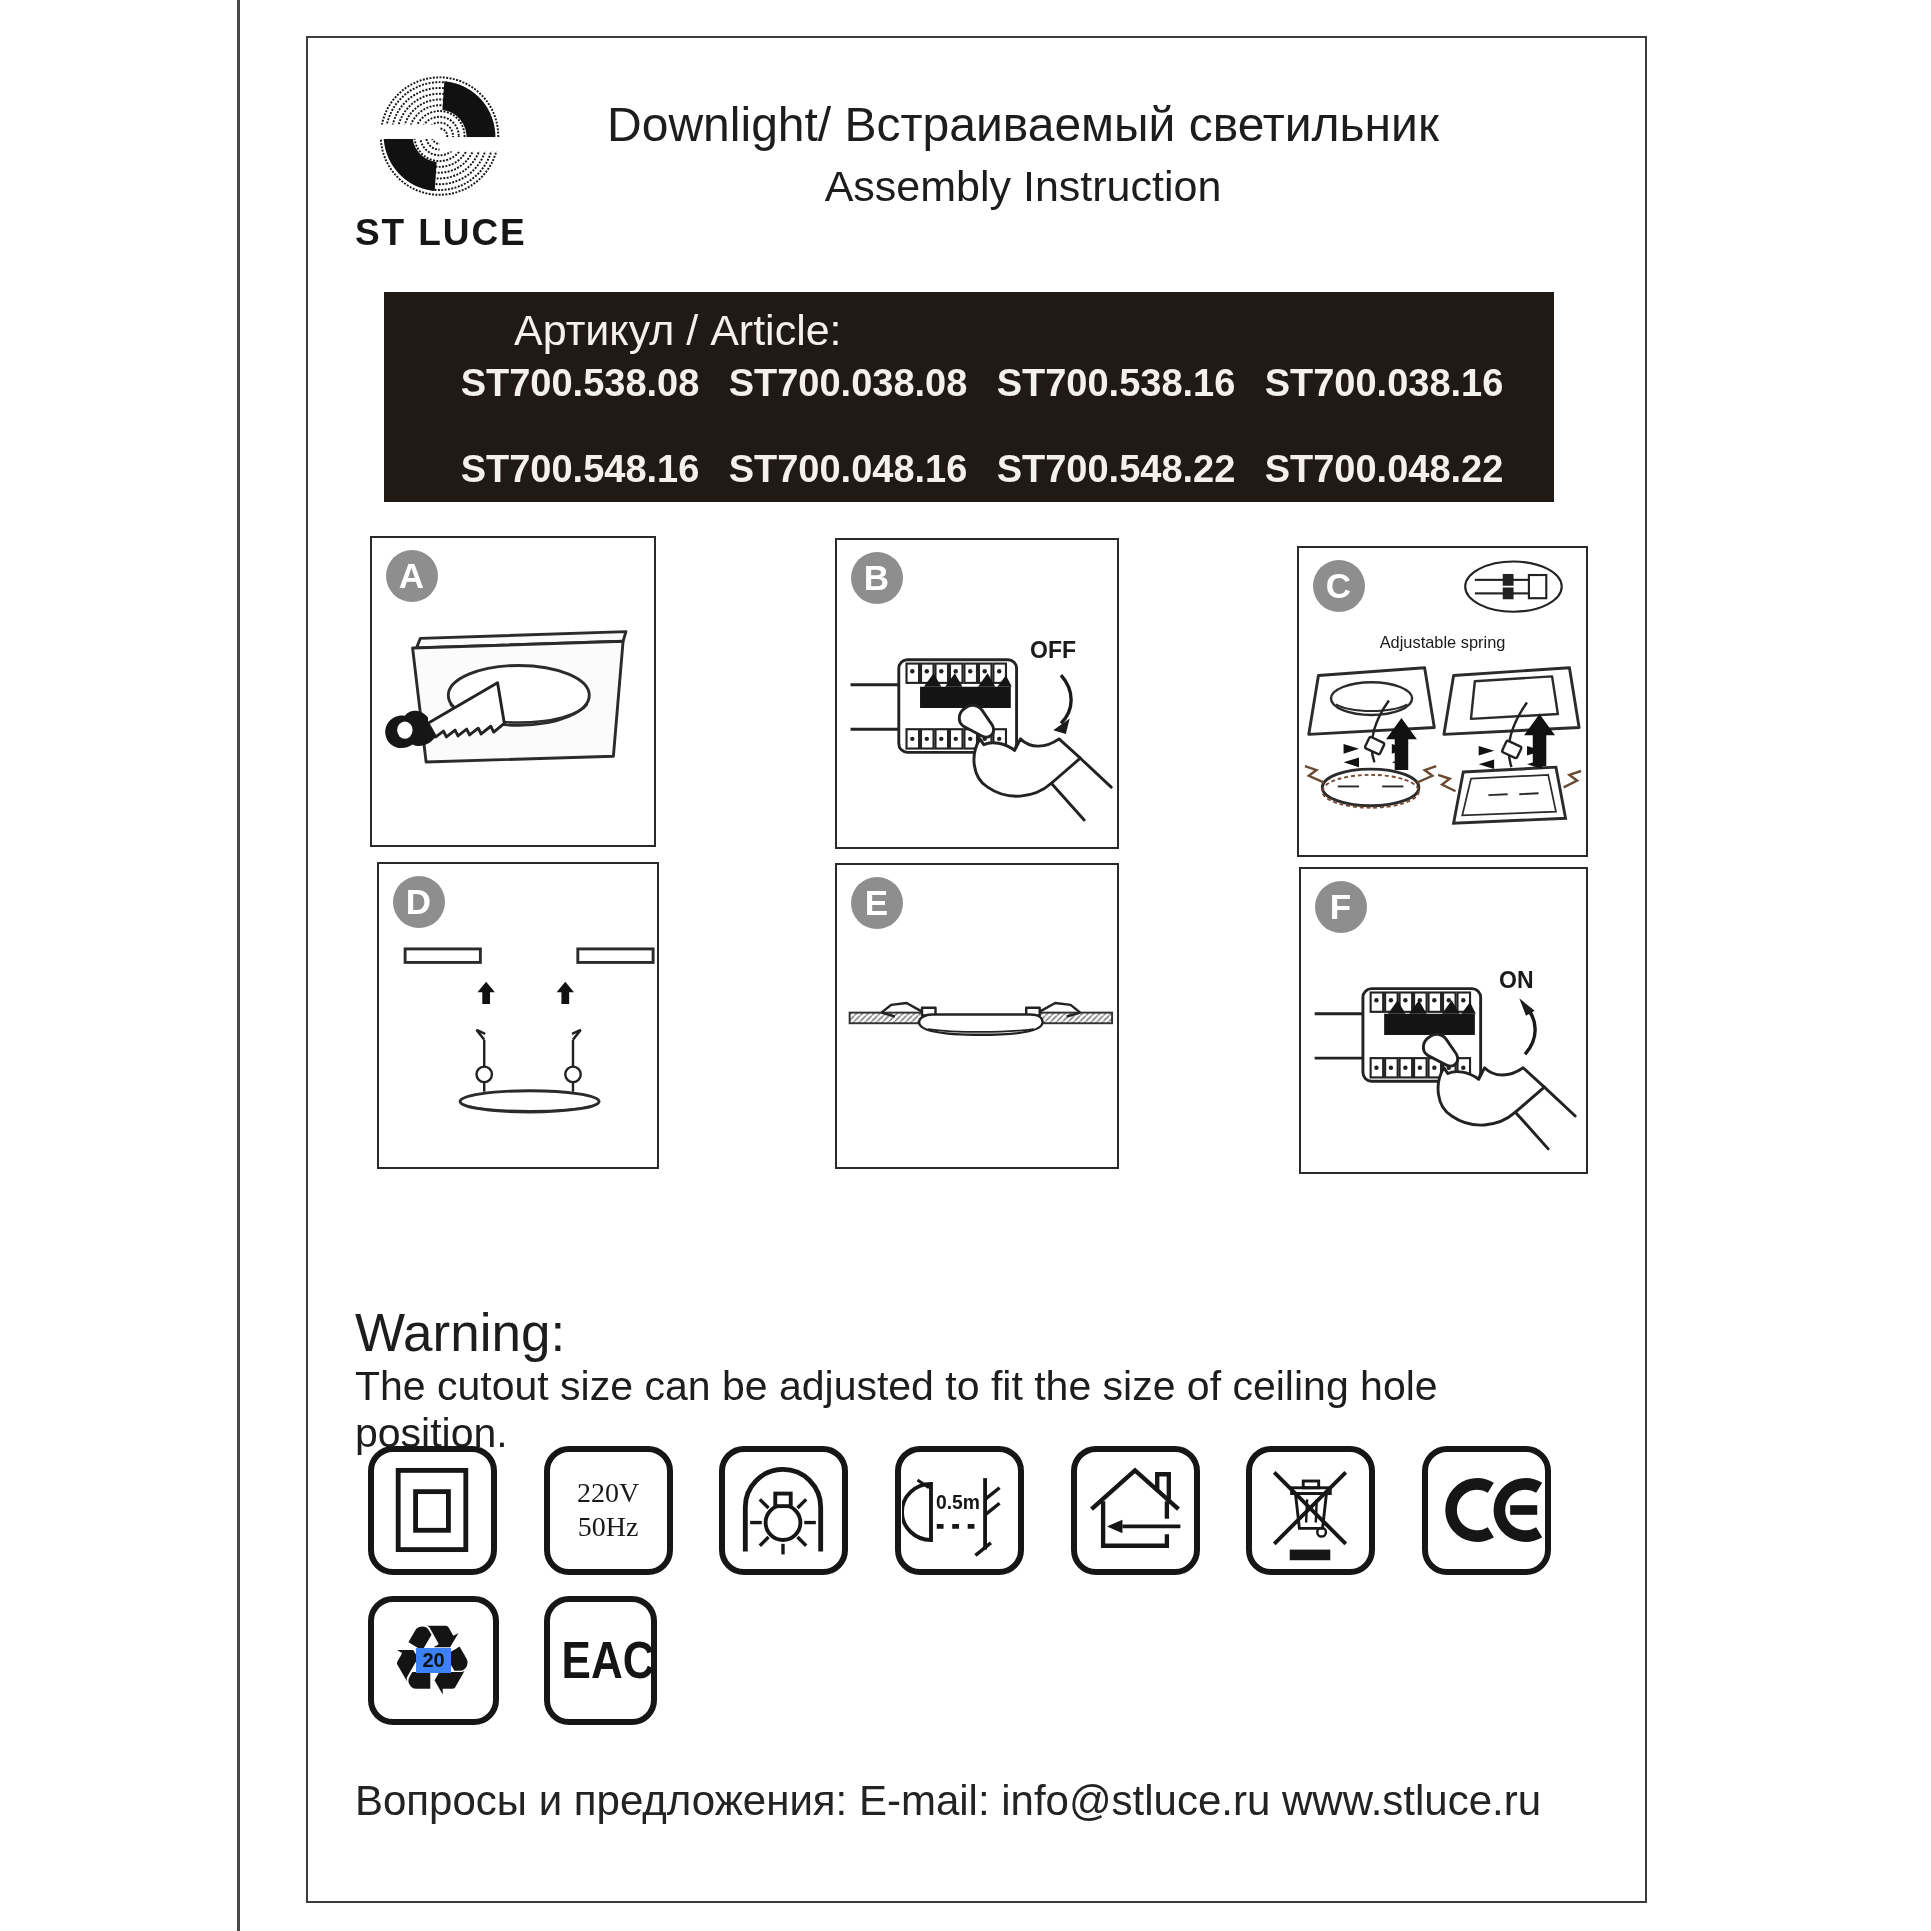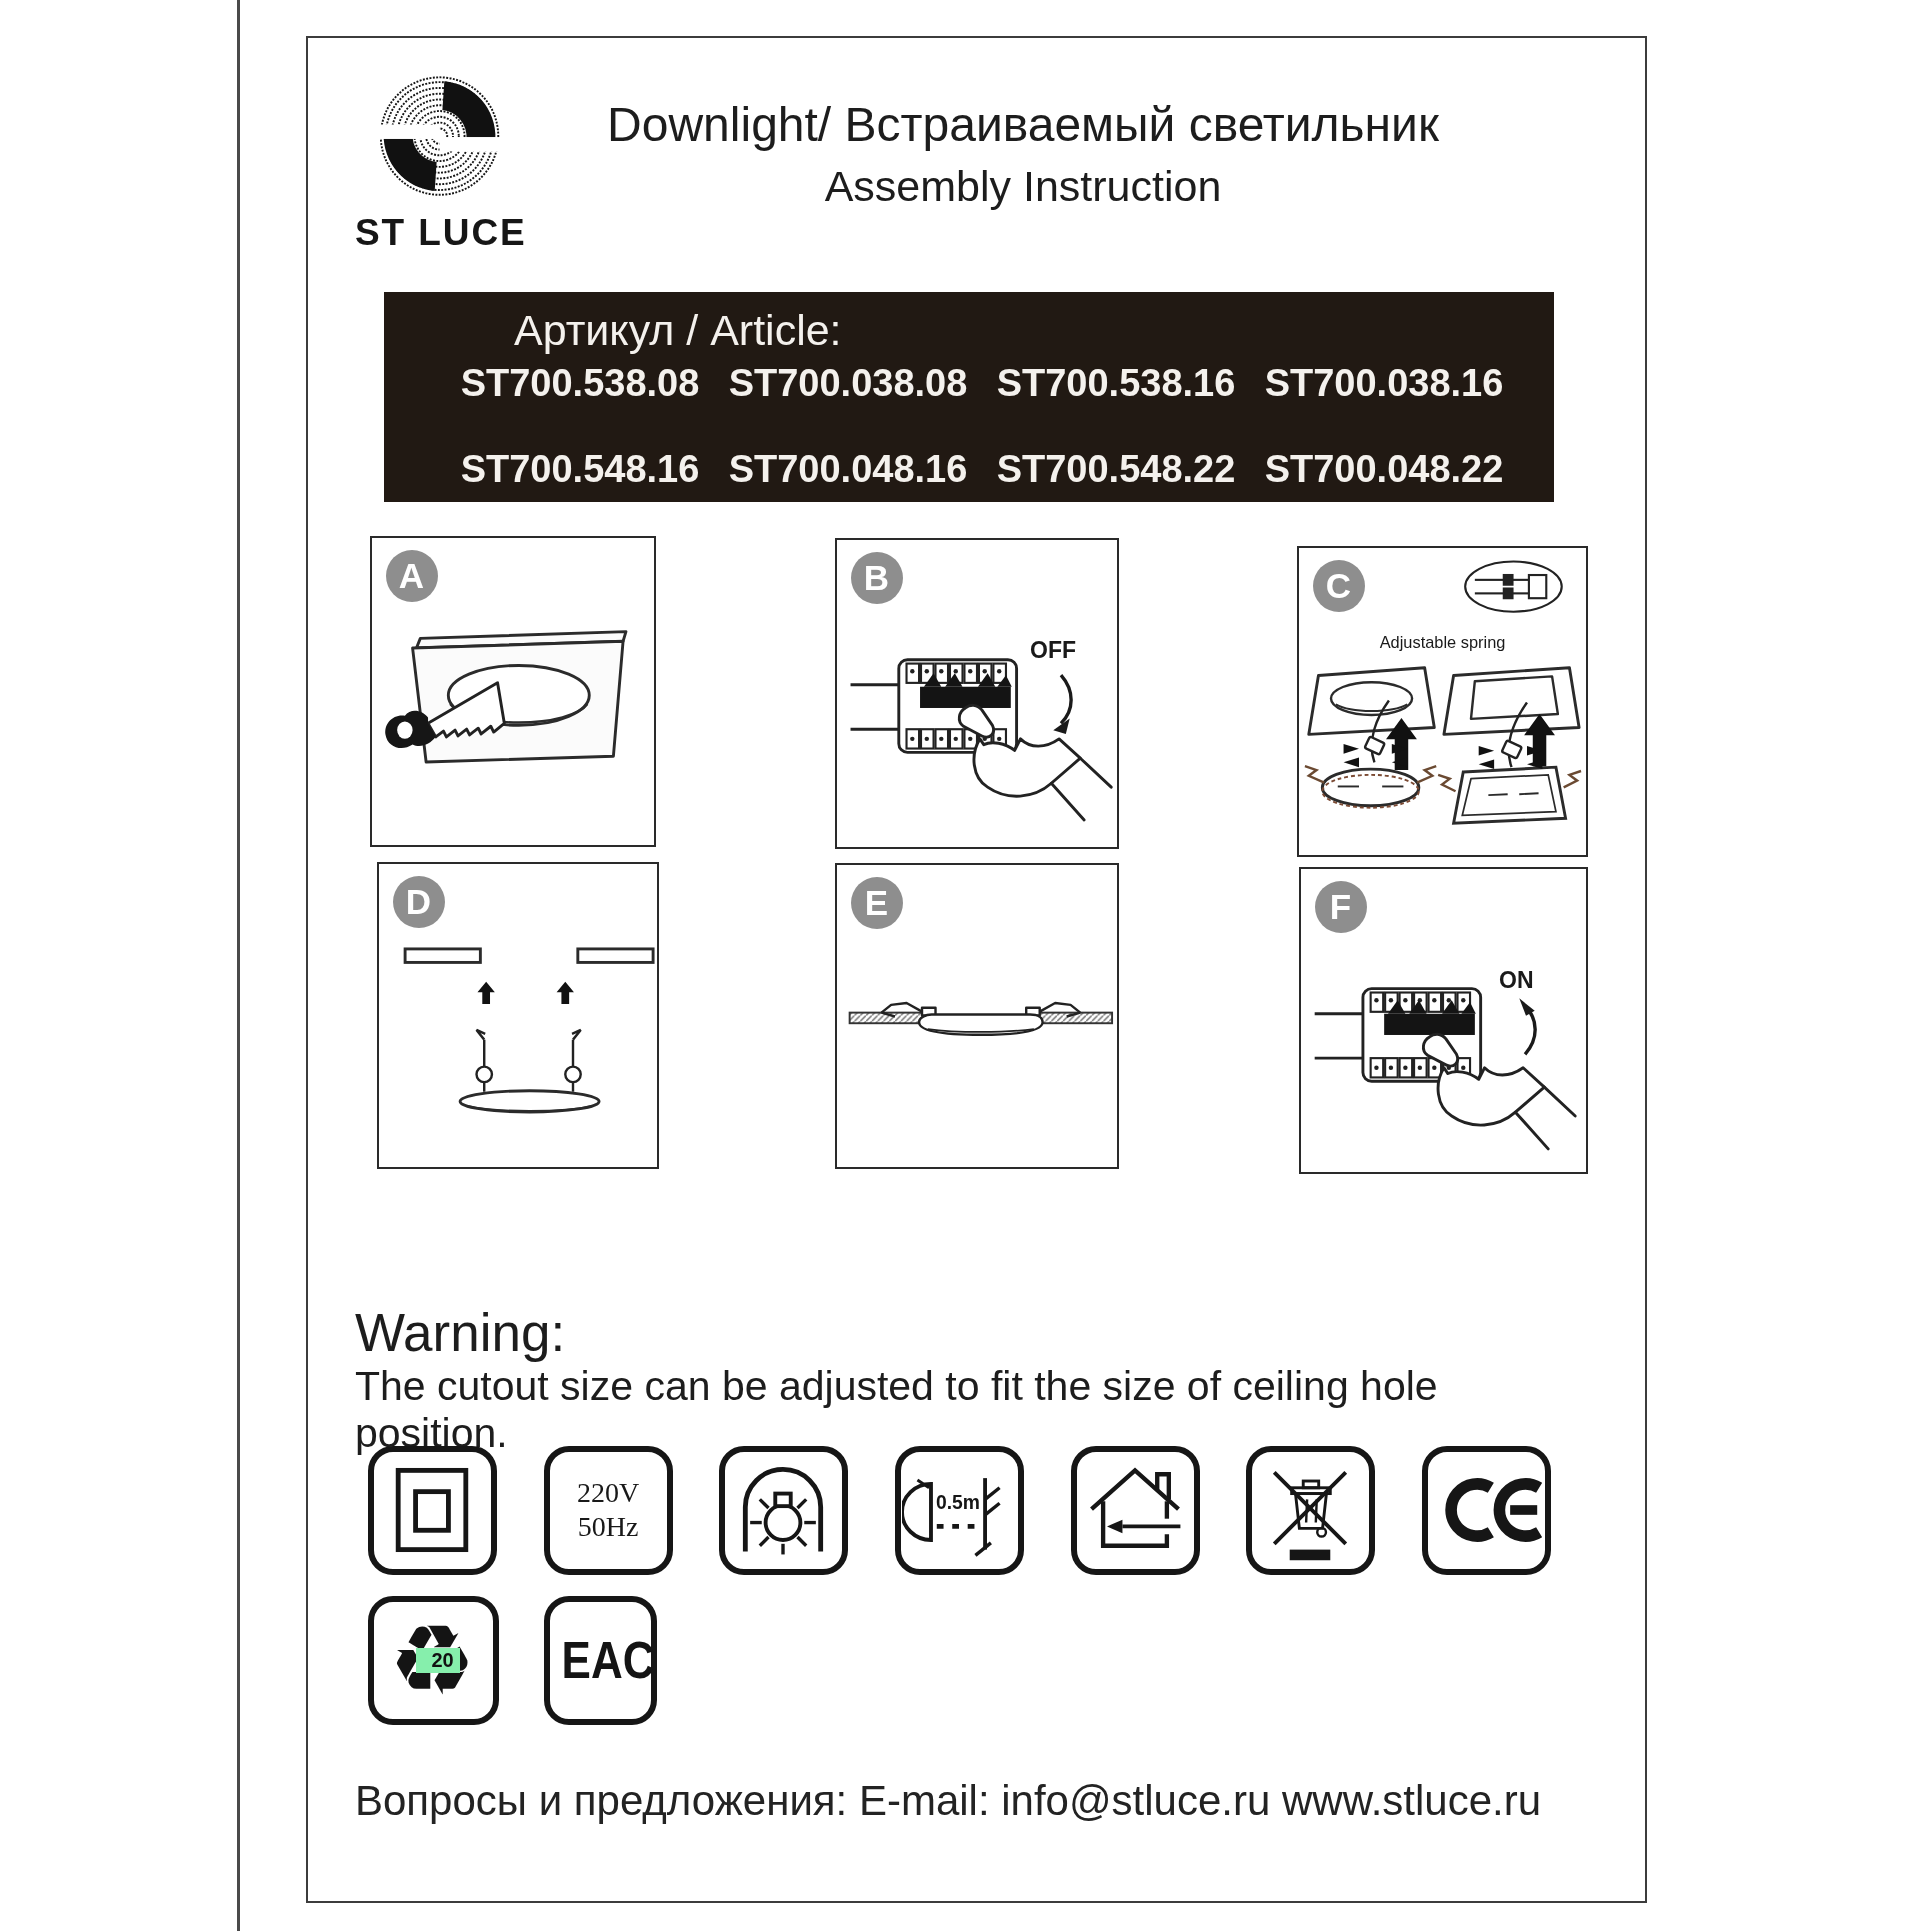--- a/index.html
+++ b/index.html
@@ -23,22 +23,22 @@
          background:#8e8e8e;color:#fff;font-size:35px;font-weight:700;line-height:52px;text-align:center;z-index:2;}
   .panel-caption{position:absolute;font-weight:700;color:#1a1a1a;z-index:2;}
   #warning-title{left:355px;top:1302px;font-size:53px;color:#1d1d1d;}
   #warning-text{left:355px;top:1363px;width:1217px;font-size:41px;color:#1d1d1d;}
   .icon-box{position:absolute;width:129px;height:129px;border:6.8px solid #161616;border-radius:25px;box-sizing:border-box;background:#fff;}
   .icon-box svg{position:absolute;left:1px;top:1px;width:114px;height:114px;}
   .icon-text{position:absolute;left:0;top:0;width:116px;height:116px;display:flex;flex-direction:column;
              align-items:center;justify-content:center;font-size:28px;color:#191919;line-height:1.2;font-family:Liberation Serif, serif;}
   #recycle-glyph{position:absolute;left:0;top:0;width:116px;height:116px;display:flex;align-items:center;justify-content:center;
                  font-size:97px;color:#141414;font-family:"DejaVu Sans",sans-serif;}
-  #recycle-num{position:absolute;left:42px;top:46px;width:35px;height:25px;background:#86efac;display:flex;align-items:center;
-               justify-content:center;font-size:20px;font-weight:700;color:#111;padding-left:9px;}
+  #recycle-num{position:absolute;left:42px;top:46px;width:35px;height:25px;background:#3b82f6;display:flex;align-items:center;
+               justify-content:center;font-size:20px;font-weight:700;color:#111;}
   #eac-label{position:absolute;left:0;top:0;width:116px;height:116px;display:flex;align-items:center;justify-content:center;
              font-size:44px;font-weight:700;color:#141414;transform:scaleY(1.18);}
   #footer-text{left:355px;top:1777px;width:1255px;font-size:42px;color:#232323;}
   svg text{font-family:"Liberation Sans","DejaVu Sans",sans-serif;}
 </style>
 </head>
 <body>
 
 <div class="abs" id="edge-line"></div>
 <div class="abs" id="sheet-border"></div>

